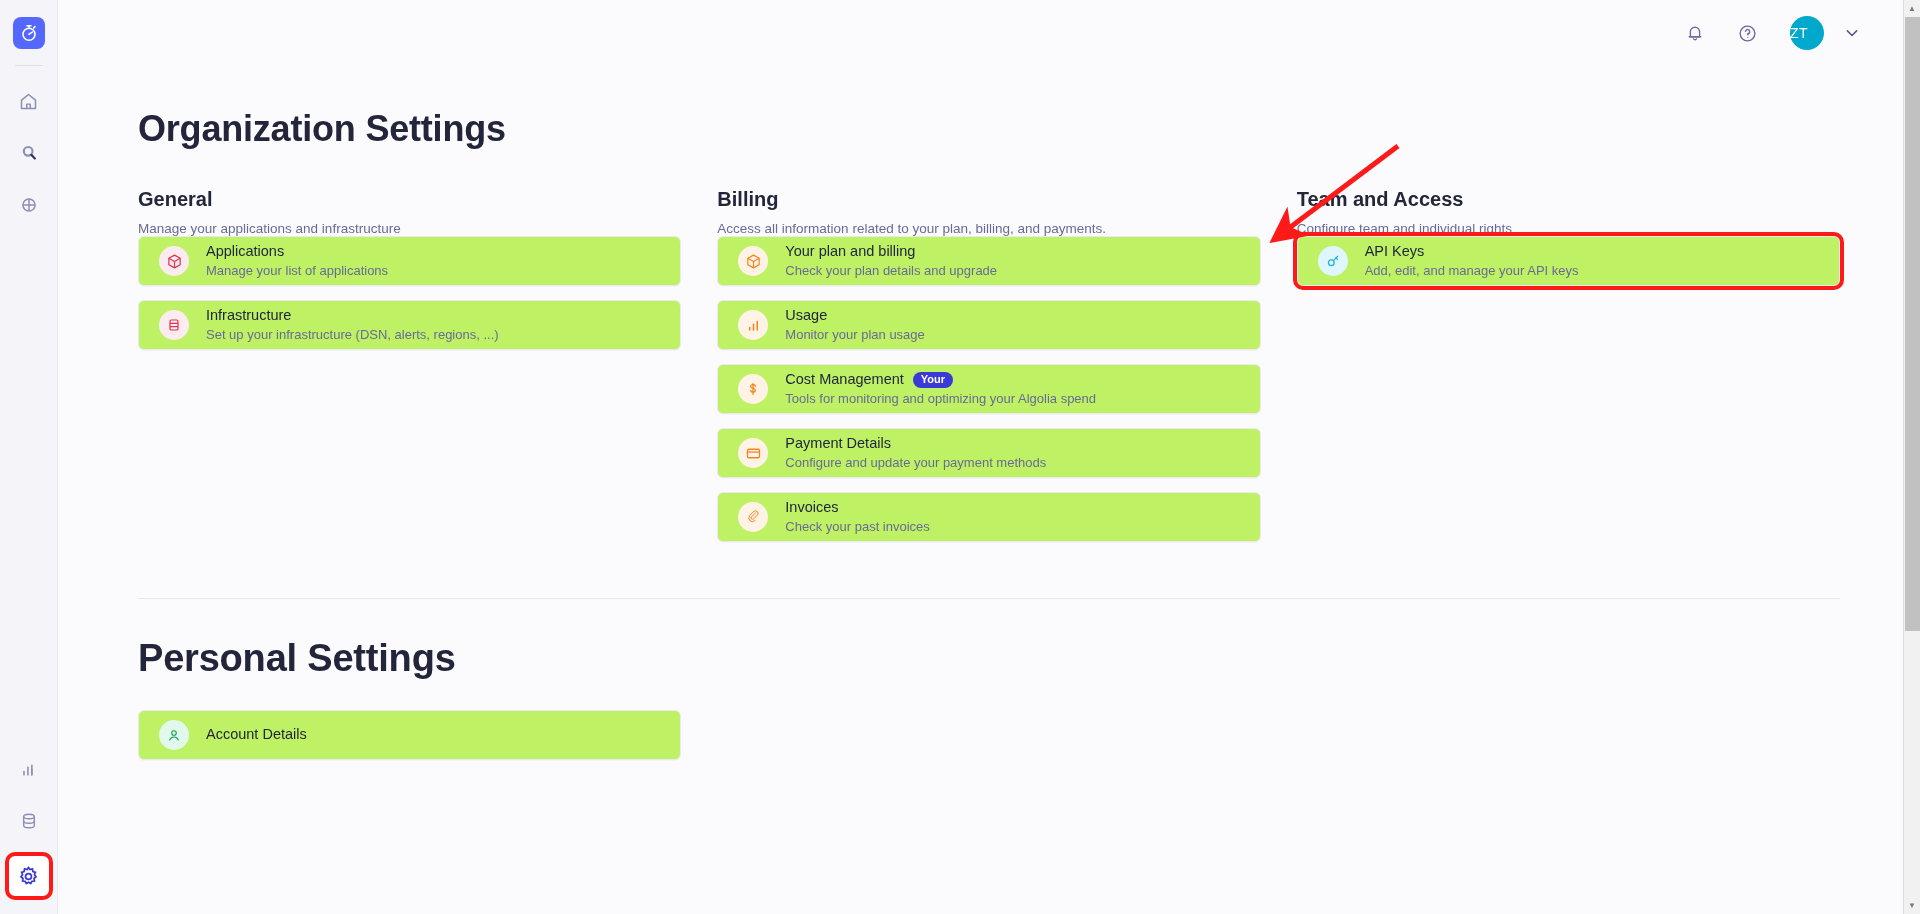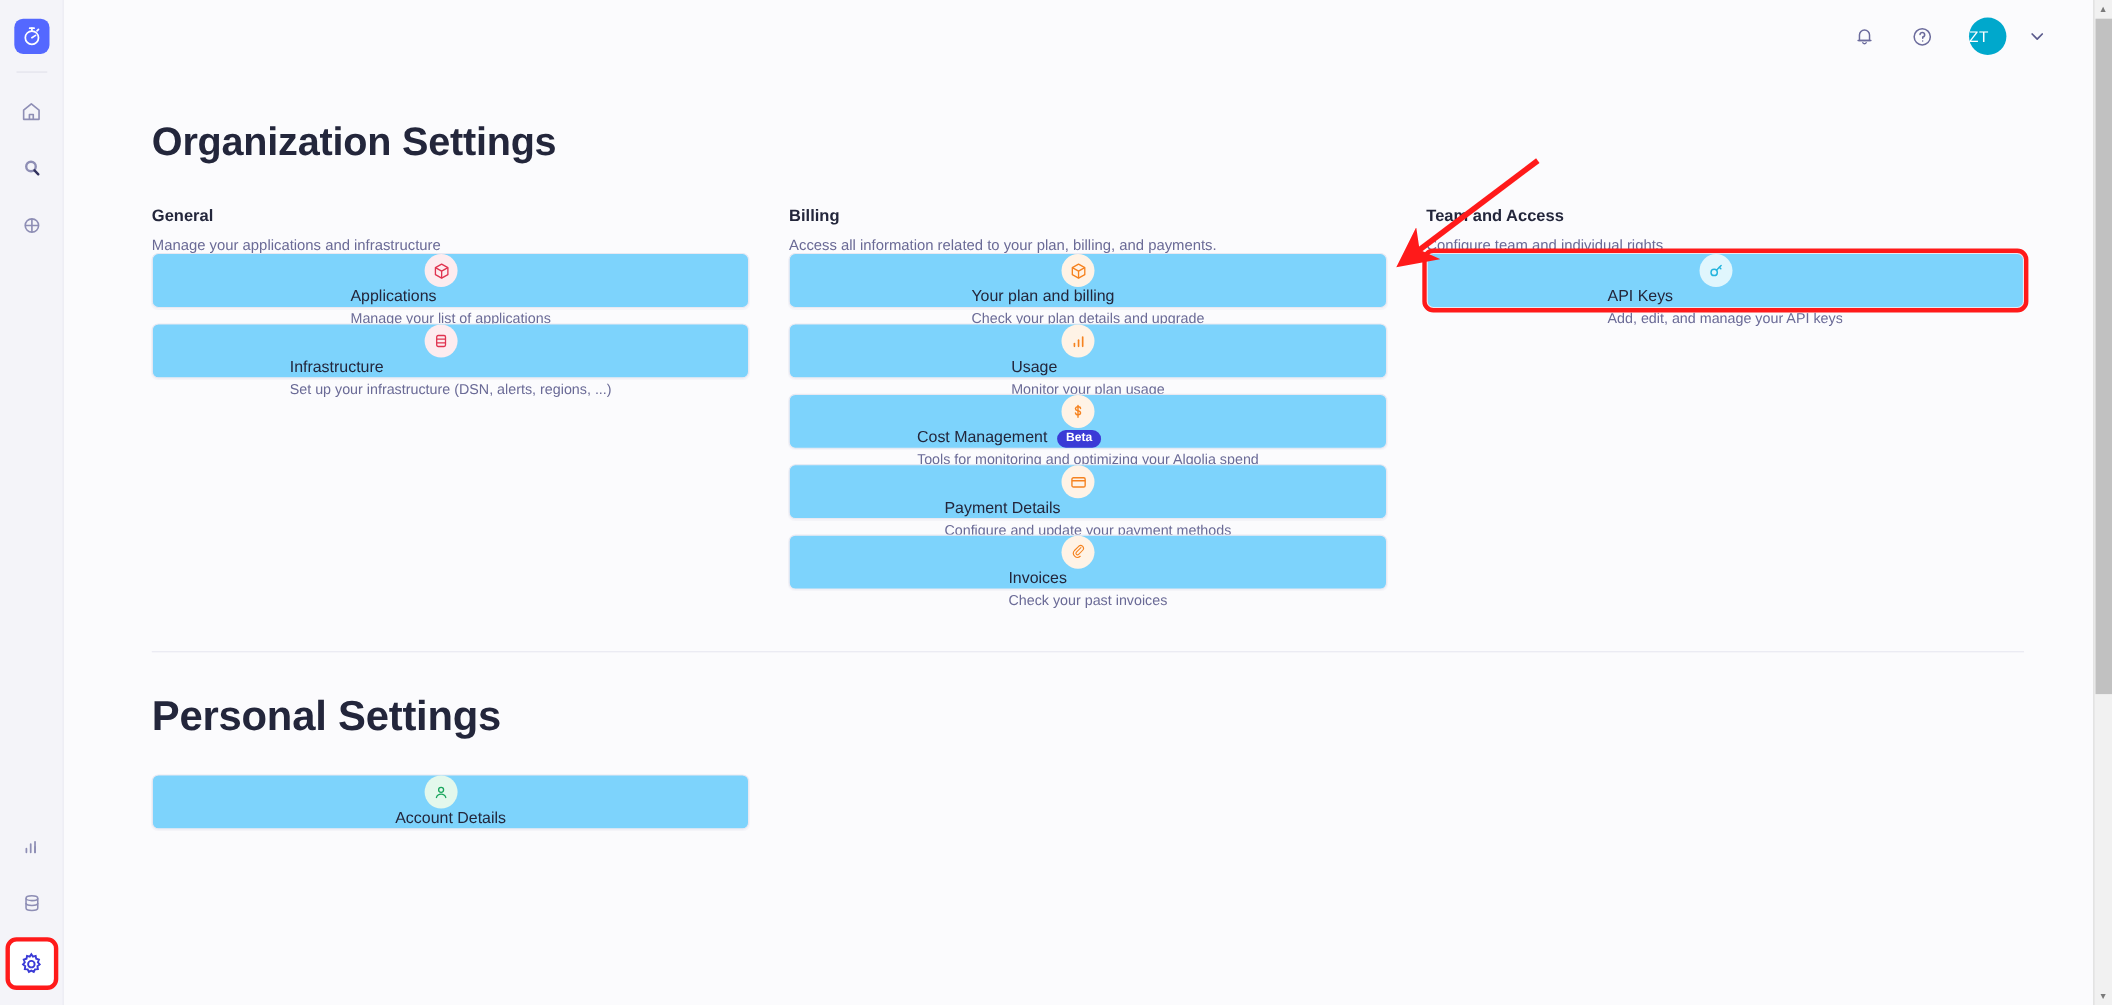--- a/index.html
+++ b/index.html
@@ -95,39 +95,38 @@
   .page-title {
     font-size: 36px; font-weight: bold; color: #23263b;
     margin-top: 42px; margin-bottom: 38px;
     letter-spacing: -0.2px;
   }
   .columns {
     display: flex; gap: 36px; align-items: flex-start;
   }
   .col { flex: 1 1 0; min-width: 0; }
   .col-title {
-    font-size: 15px; font-weight: bold; color: #23263b;
+    font-size: 20px; font-weight: bold; color: #23263b;
     margin-bottom: 10px;
   }
   .col-sub {
     font-size: 13.5px; color: #6a6a96; 
   }
 
   .card {
-    background: #7dd3fc;
+    background: #bef264;
     border: 1px solid #e9e9f2;
     border-radius: 6px;
     height: 50px;
     display: flex; align-items: center;
     padding: 0 20px;
     margin-bottom: 14px;
     cursor: pointer;
     box-shadow: 0 1px 1px rgba(40,40,80,.03);
     position: relative;
-    flex-direction: column;
   }
   .card-icon {
     width: 30px; height: 30px; border-radius: 50%;
     display: flex; align-items: center; justify-content: center;
     flex: 0 0 30px; margin-right: 17px;
   }
   .ic-red    { background: #fdecef; color: #e0334f; }
   .ic-orange { background: #fff3e6; color: #f5821f; }
   .ic-cyan   { background: #e0f6fd; color: #24b4dd; }
   .ic-green  { background: #e3f8ec; color: #18a55c; }
@@ -364,21 +363,21 @@
           <div class="card">
             <div class="card-icon ic-orange">
               <svg width="16" height="16" viewBox="0 0 24 24" fill="none" stroke="currentColor" stroke-width="1.9" stroke-linecap="round">
                 <path d="M12 4 v16"></path>
                 <path d="M15.5 8 c0-1.6-1.6-2.4-3.5-2.4 s-3.5 .9-3.5 2.8 c0 3.7 7 1.8 7 5.4 c0 2-1.8 2.8-3.5 2.8 s-3.5-.8-3.5-2.6"></path>
               </svg>
             </div>
             <div class="card-text">
               <div class="card-title">
                 <span>Cost Management</span>
-                <span class="badge">Beta</span>
+                <span class="badge">Your</span>
               </div>
               <div class="card-desc">Tools for monitoring and optimizing your Algolia spend</div>
             </div>
           </div>
 
           <div class="card">
             <div class="card-icon ic-orange">
               <svg width="17" height="17" viewBox="0 0 24 24" fill="none" stroke="currentColor" stroke-width="1.8">
                 <rect x="3.5" y="6" width="17" height="12" rx="2"></rect>
                 <path d="M3.5 10 h17"></path>

